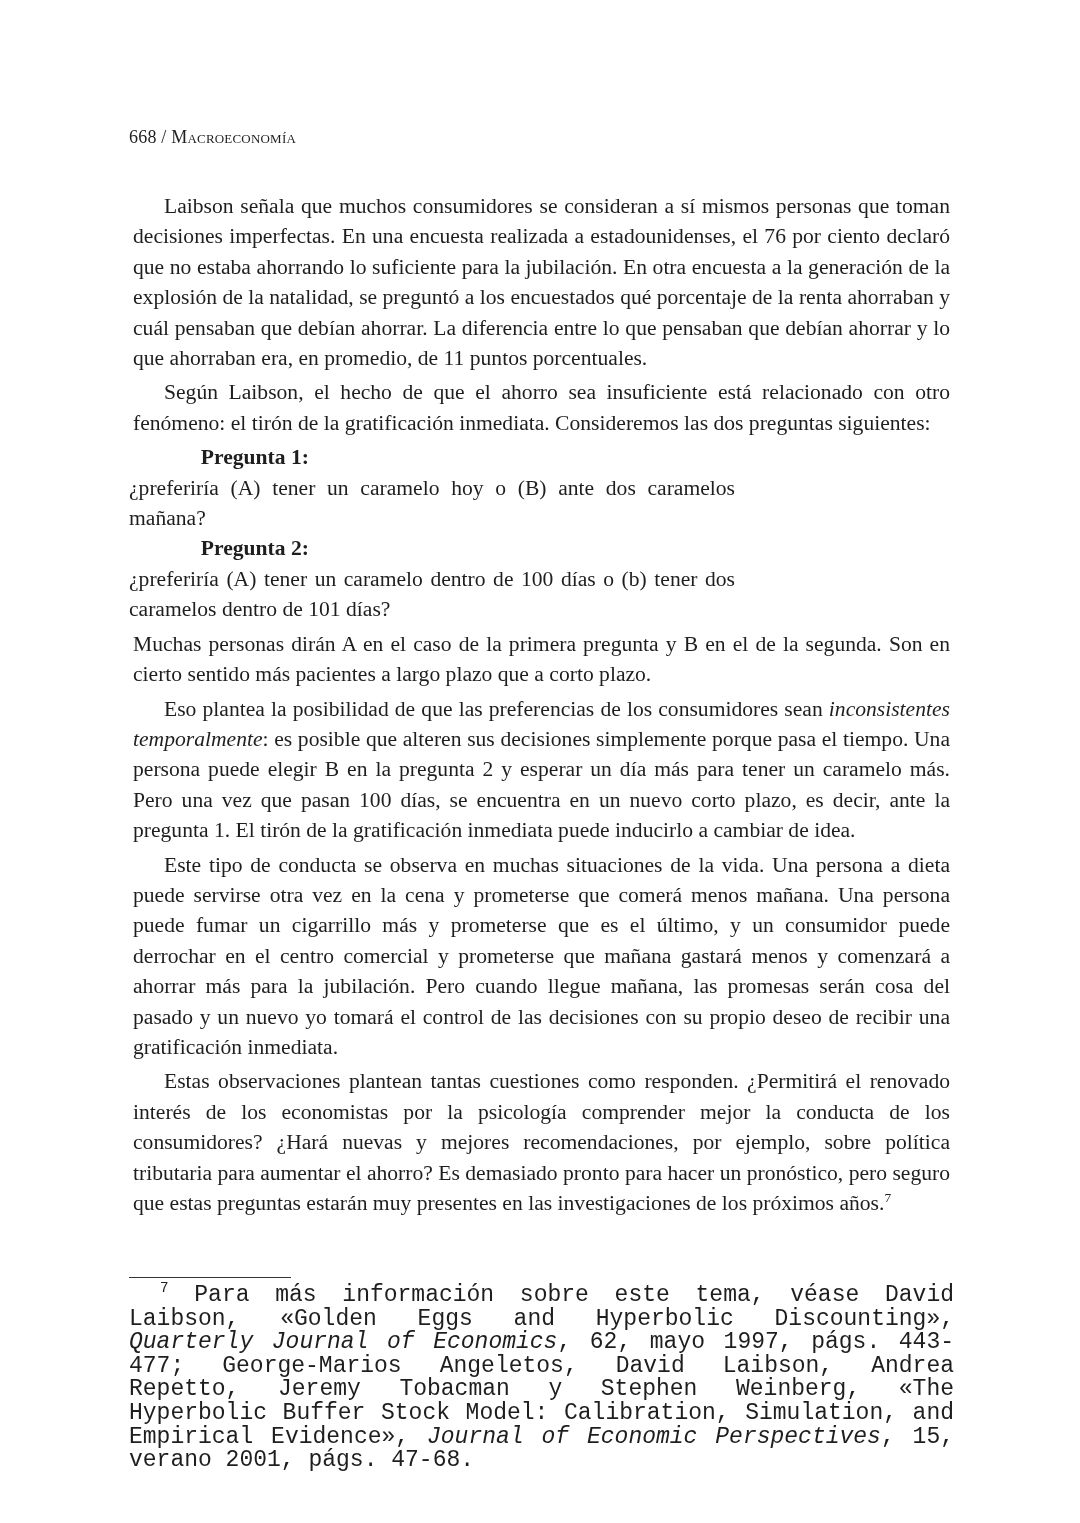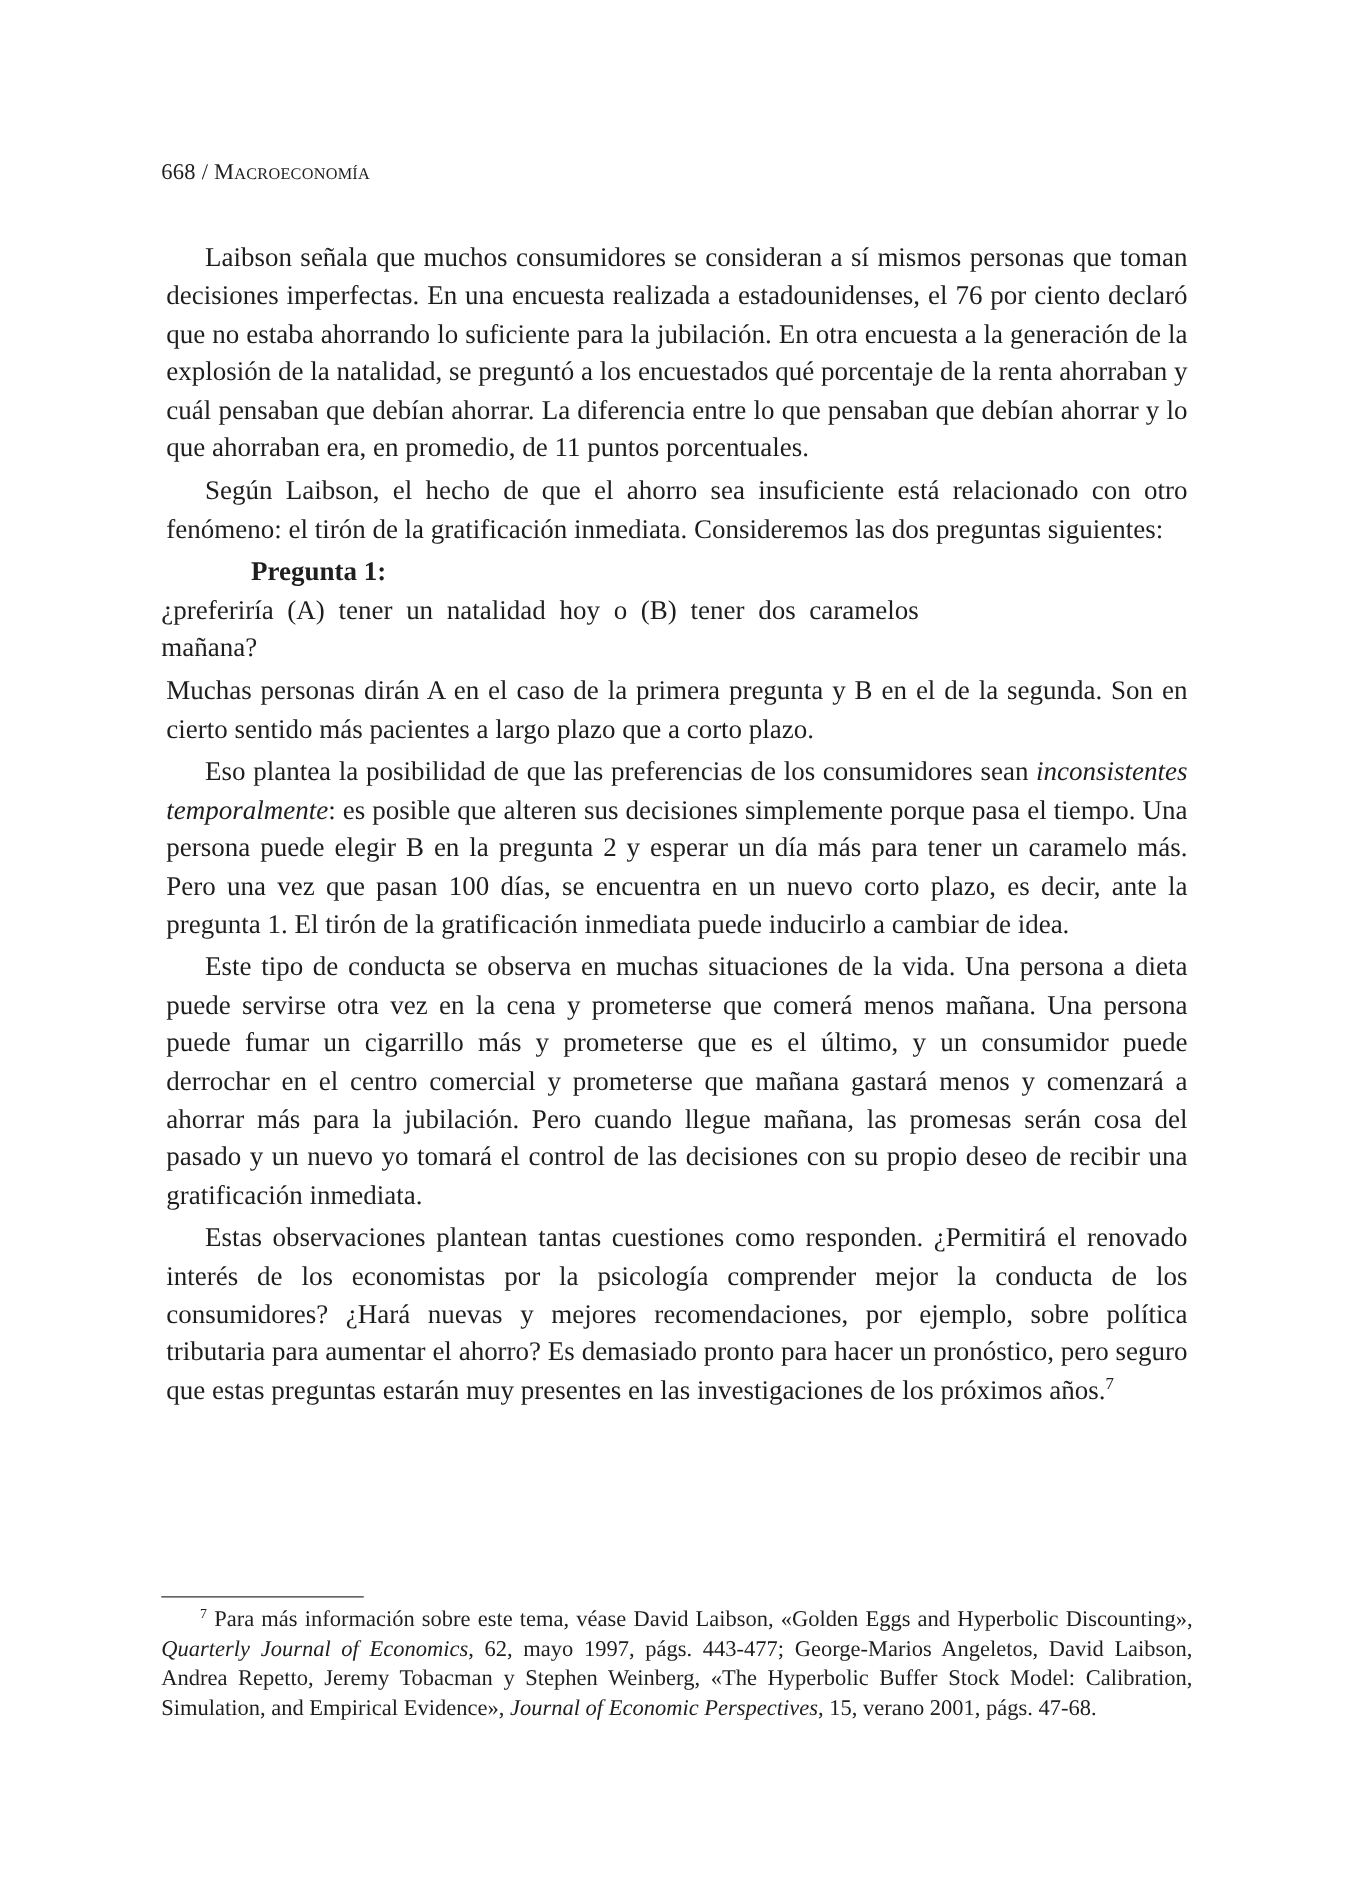--- a/index.html
+++ b/index.html
@@ -28,21 +28,21 @@
     font-weight: bold; width: 186px; text-align: right; flex: none;
     padding-right: 6px; box-sizing: border-box;
   }
   .question .qtext { width: 606px; text-align: justify; }
   .fn-rule {
     position: absolute; top: 1277px; left: 0; width: 162px; height: 0;
     border-top: 1.5px solid #333;
   }
   .footnote {
     position: absolute; top: 1284px; left: 0; width: 825px;
-    font-size: 18px; line-height: 23.6px; text-align: justify;
+    font-size: 23px; line-height: 23.6px; text-align: justify; font-family: Liberation Mono, monospace;
   }
   .footnote p { margin: 0; text-indent: 31px; }
   sup { font-size: 0.62em; line-height: 0; vertical-align: super; }
   em { font-style: italic; }
 </style>
 </head>
 <body>
 
 <div class="page">
 
@@ -51,21 +51,25 @@
     <span>/</span>
     <span class="sc">Macroeconomía</span>
   </div>
 
   <div class="body-text">
     <p>Laibson señala que muchos consumidores se consideran a sí mismos personas que toman decisiones imperfectas. En una encuesta realizada a estadounidenses, el 76 por ciento declaró que no estaba ahorrando lo suficiente para la jubilación. En otra encuesta a la generación de la explosión de la natalidad, se preguntó a los encuestados qué porcentaje de la renta ahorraban y cuál pensaban que debían ahorrar. La diferencia entre lo que pensaban que debían ahorrar y lo que ahorraban era, en promedio, de 11 puntos porcentuales.</p>
     <p>Según Laibson, el hecho de que el ahorro sea insuficiente está relacionado con otro fenómeno: el tirón de la gratificación inmediata. Consideremos las dos preguntas siguientes:</p>
 
     <div class="question">
       <span class="qlabel">Pregunta 1:</span>
-      <span class="qtext">¿preferiría (A) tener un natalidad hoy o (B) tener dos caramelos mañana?</span>
+      <span class="qtext">¿preferiría (A) tener un caramelo hoy o (B) ante dos caramelos mañana?</span>
+    </div>
+    <div class="question">
+      <span class="qlabel">Pregunta 2:</span>
+      <span class="qtext">¿preferiría (A) tener un caramelo dentro de 100 días o (b) tener dos caramelos dentro de 101 días?</span>
     </div>
 
     <p class="noindent">Muchas personas dirán A en el caso de la primera pregunta y B en el de la segunda. Son en cierto sentido más pacientes a largo plazo que a corto plazo.</p>
 
     <p><span>Eso plantea la posibilidad de que las preferencias de los consumidores sean </span><em>inconsistentes temporalmente</em><span>: es posible que alteren sus decisiones simplemente porque pasa el tiempo. Una persona puede elegir B en la pregunta 2 y esperar un día más para tener un caramelo más. Pero una vez que pasan 100 días, se encuentra en un nuevo corto plazo, es decir, ante la pregunta 1. El tirón de la gratificación inmediata puede inducirlo a cambiar de idea.</span></p>
 
     <p>Este tipo de conducta se observa en muchas situaciones de la vida. Una persona a dieta puede servirse otra vez en la cena y prometerse que comerá menos mañana. Una persona puede fumar un cigarrillo más y prometerse que es el último, y un consumidor puede derrochar en el centro comercial y prometerse que mañana gastará menos y comenzará a ahorrar más para la jubilación. Pero cuando llegue mañana, las promesas serán cosa del pasado y un nuevo yo tomará el control de las decisiones con su propio deseo de recibir una gratificación inmediata.</p>
 
     <p><span>Estas observaciones plantean tantas cuestiones como responden. ¿Permitirá el renovado interés de los economistas por la psicología comprender mejor la conducta de los consumidores? ¿Hará nuevas y mejores recomendaciones, por ejemplo, sobre política tributaria para aumentar el ahorro? Es demasiado pronto para hacer un pronóstico, pero seguro que estas preguntas estarán muy presentes en las investigaciones de los próximos años.</span><sup>7</sup></p>
   </div>

